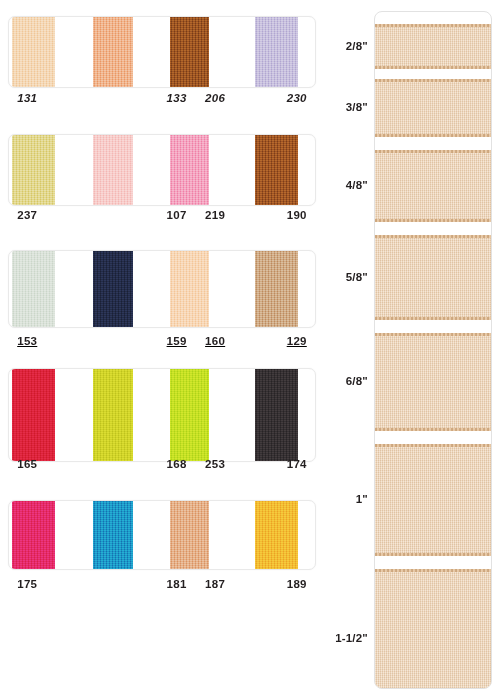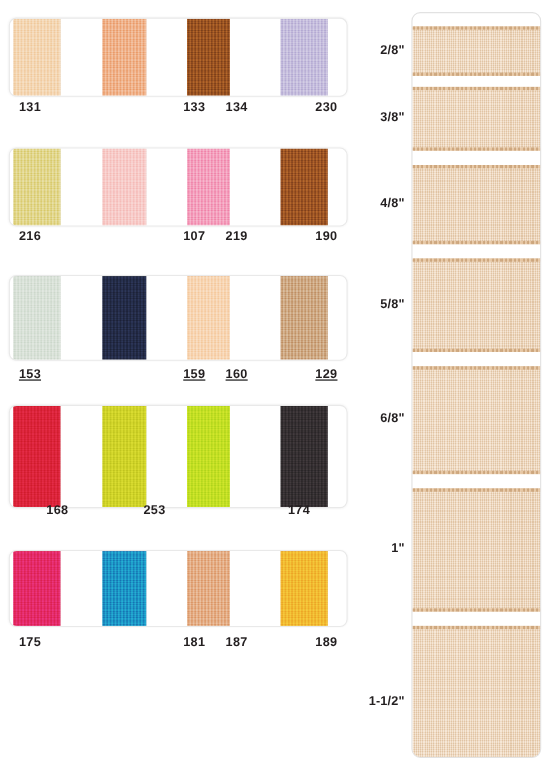--- a/index.html
+++ b/index.html
@@ -133,42 +133,42 @@
         <div class="swatch-cell">
           <div class="swatch-chip" style="background-color: rgb(237, 167, 123); background-image: repeating-linear-gradient(90deg, rgba(255, 255, 255, 0.22) 0px, rgba(255, 255, 255, 0.22) 1px, rgba(0, 0, 0, 0.1) 1px, rgba(0, 0, 0, 0.1) 2px), repeating-linear-gradient(0deg, rgba(255, 255, 255, 0.16) 0px, rgba(255, 255, 255, 0.16) 1px, rgba(0, 0, 0, 0.08) 1px, rgba(0, 0, 0, 0.08) 2px);"></div>
         </div>
         <div class="swatch-cell">
           <div class="swatch-chip" style="background-color: rgb(140, 74, 30); background-image: repeating-linear-gradient(90deg, rgba(255, 255, 255, 0.22) 0px, rgba(255, 255, 255, 0.22) 1px, rgba(0, 0, 0, 0.1) 1px, rgba(0, 0, 0, 0.1) 2px), repeating-linear-gradient(0deg, rgba(255, 255, 255, 0.16) 0px, rgba(255, 255, 255, 0.16) 1px, rgba(0, 0, 0, 0.08) 1px, rgba(0, 0, 0, 0.08) 2px);"></div>
         </div>
         <div class="swatch-cell">
           <div class="swatch-chip" style="background-color: rgb(189, 180, 216); background-image: repeating-linear-gradient(90deg, rgba(255, 255, 255, 0.22) 0px, rgba(255, 255, 255, 0.22) 1px, rgba(0, 0, 0, 0.1) 1px, rgba(0, 0, 0, 0.1) 2px), repeating-linear-gradient(0deg, rgba(255, 255, 255, 0.16) 0px, rgba(255, 255, 255, 0.16) 1px, rgba(0, 0, 0, 0.08) 1px, rgba(0, 0, 0, 0.08) 2px);"></div>
         </div>
       </div>
-      <div class="label-row" style="top: 92px;">
+      <div class="label-row" style="top: 92px; font-style: italic;">
         <div class="label-cell c0">131</div>
         <div class="label-cell c1">133</div>
-        <div class="label-cell c2">134</div>
+        <div class="label-cell c2">206</div>
         <div class="label-cell c3">230</div>
       </div>
       <div class="swatch-card" style="top: 134px; height: 72px;">
         <div class="swatch-cell">
           <div class="swatch-chip" style="background-color: rgb(221, 208, 124); background-image: repeating-linear-gradient(90deg, rgba(255, 255, 255, 0.22) 0px, rgba(255, 255, 255, 0.22) 1px, rgba(0, 0, 0, 0.1) 1px, rgba(0, 0, 0, 0.1) 2px), repeating-linear-gradient(0deg, rgba(255, 255, 255, 0.16) 0px, rgba(255, 255, 255, 0.16) 1px, rgba(0, 0, 0, 0.08) 1px, rgba(0, 0, 0, 0.08) 2px);"></div>
         </div>
         <div class="swatch-cell">
           <div class="swatch-chip" style="background-color: rgb(246, 195, 192); background-image: repeating-linear-gradient(90deg, rgba(255, 255, 255, 0.22) 0px, rgba(255, 255, 255, 0.22) 1px, rgba(0, 0, 0, 0.1) 1px, rgba(0, 0, 0, 0.1) 2px), repeating-linear-gradient(0deg, rgba(255, 255, 255, 0.16) 0px, rgba(255, 255, 255, 0.16) 1px, rgba(0, 0, 0, 0.08) 1px, rgba(0, 0, 0, 0.08) 2px);"></div>
         </div>
         <div class="swatch-cell">
           <div class="swatch-chip" style="background-color: rgb(242, 147, 180); background-image: repeating-linear-gradient(90deg, rgba(255, 255, 255, 0.22) 0px, rgba(255, 255, 255, 0.22) 1px, rgba(0, 0, 0, 0.1) 1px, rgba(0, 0, 0, 0.1) 2px), repeating-linear-gradient(0deg, rgba(255, 255, 255, 0.16) 0px, rgba(255, 255, 255, 0.16) 1px, rgba(0, 0, 0, 0.08) 1px, rgba(0, 0, 0, 0.08) 2px);"></div>
         </div>
         <div class="swatch-cell">
           <div class="swatch-chip" style="background-color: rgb(143, 75, 32); background-image: repeating-linear-gradient(90deg, rgba(255, 255, 255, 0.22) 0px, rgba(255, 255, 255, 0.22) 1px, rgba(0, 0, 0, 0.1) 1px, rgba(0, 0, 0, 0.1) 2px), repeating-linear-gradient(0deg, rgba(255, 255, 255, 0.16) 0px, rgba(255, 255, 255, 0.16) 1px, rgba(0, 0, 0, 0.08) 1px, rgba(0, 0, 0, 0.08) 2px);"></div>
         </div>
       </div>
       <div class="label-row" style="top: 209px;">
-        <div class="label-cell c0">216</div>
+        <div class="label-cell c0">237</div>
         <div class="label-cell c1">107</div>
         <div class="label-cell c2">219</div>
         <div class="label-cell c3">190</div>
       </div>
       <div class="swatch-card" style="top: 250px; height: 78px;">
         <div class="swatch-cell">
           <div class="swatch-chip" style="background-color: rgb(211, 221, 210); background-image: repeating-linear-gradient(90deg, rgba(255, 255, 255, 0.22) 0px, rgba(255, 255, 255, 0.22) 1px, rgba(0, 0, 0, 0.1) 1px, rgba(0, 0, 0, 0.1) 2px), repeating-linear-gradient(0deg, rgba(255, 255, 255, 0.16) 0px, rgba(255, 255, 255, 0.16) 1px, rgba(0, 0, 0, 0.08) 1px, rgba(0, 0, 0, 0.08) 2px);"></div>
         </div>
         <div class="swatch-cell">
           <div class="swatch-chip" style="background-color: rgb(32, 39, 64); background-image: repeating-linear-gradient(90deg, rgba(255, 255, 255, 0.22) 0px, rgba(255, 255, 255, 0.22) 1px, rgba(0, 0, 0, 0.1) 1px, rgba(0, 0, 0, 0.1) 2px), repeating-linear-gradient(0deg, rgba(255, 255, 255, 0.16) 0px, rgba(255, 255, 255, 0.16) 1px, rgba(0, 0, 0, 0.08) 1px, rgba(0, 0, 0, 0.08) 2px);"></div>
@@ -194,20 +194,21 @@
           <div class="swatch-chip" style="background-color: rgb(200, 204, 36); background-image: repeating-linear-gradient(90deg, rgba(255, 255, 255, 0.22) 0px, rgba(255, 255, 255, 0.22) 1px, rgba(0, 0, 0, 0.1) 1px, rgba(0, 0, 0, 0.1) 2px), repeating-linear-gradient(0deg, rgba(255, 255, 255, 0.16) 0px, rgba(255, 255, 255, 0.16) 1px, rgba(0, 0, 0, 0.08) 1px, rgba(0, 0, 0, 0.08) 2px);"></div>
         </div>
         <div class="swatch-cell">
           <div class="swatch-chip" style="background-color: rgb(186, 218, 32); background-image: repeating-linear-gradient(90deg, rgba(255, 255, 255, 0.22) 0px, rgba(255, 255, 255, 0.22) 1px, rgba(0, 0, 0, 0.1) 1px, rgba(0, 0, 0, 0.1) 2px), repeating-linear-gradient(0deg, rgba(255, 255, 255, 0.16) 0px, rgba(255, 255, 255, 0.16) 1px, rgba(0, 0, 0, 0.08) 1px, rgba(0, 0, 0, 0.08) 2px);"></div>
         </div>
         <div class="swatch-cell">
           <div class="swatch-chip" style="background-color: rgb(47, 42, 44); background-image: repeating-linear-gradient(90deg, rgba(255, 255, 255, 0.22) 0px, rgba(255, 255, 255, 0.22) 1px, rgba(0, 0, 0, 0.1) 1px, rgba(0, 0, 0, 0.1) 2px), repeating-linear-gradient(0deg, rgba(255, 255, 255, 0.16) 0px, rgba(255, 255, 255, 0.16) 1px, rgba(0, 0, 0, 0.08) 1px, rgba(0, 0, 0, 0.08) 2px);"></div>
         </div>
       </div>
       <div class="label-row" style="top: 458px;">
+        <div class="label-cell c0">165</div>
         <div class="label-cell c1">168</div>
         <div class="label-cell c2">253</div>
         <div class="label-cell c3">174</div>
       </div>
       <div class="swatch-card" style="top: 500px; height: 70px;">
         <div class="swatch-cell">
           <div class="swatch-chip" style="background-color: rgb(224, 38, 92); background-image: repeating-linear-gradient(90deg, rgba(255, 255, 255, 0.22) 0px, rgba(255, 255, 255, 0.22) 1px, rgba(0, 0, 0, 0.1) 1px, rgba(0, 0, 0, 0.1) 2px), repeating-linear-gradient(0deg, rgba(255, 255, 255, 0.16) 0px, rgba(255, 255, 255, 0.16) 1px, rgba(0, 0, 0, 0.08) 1px, rgba(0, 0, 0, 0.08) 2px);"></div>
         </div>
         <div class="swatch-cell">
           <div class="swatch-chip" style="background-color: rgb(26, 134, 189); background-image: repeating-linear-gradient(90deg, rgba(255, 255, 255, 0.22) 0px, rgba(255, 255, 255, 0.22) 1px, rgba(0, 0, 0, 0.1) 1px, rgba(0, 0, 0, 0.1) 2px), repeating-linear-gradient(0deg, rgba(255, 255, 255, 0.16) 0px, rgba(255, 255, 255, 0.16) 1px, rgba(0, 0, 0, 0.08) 1px, rgba(0, 0, 0, 0.08) 2px);"></div>

